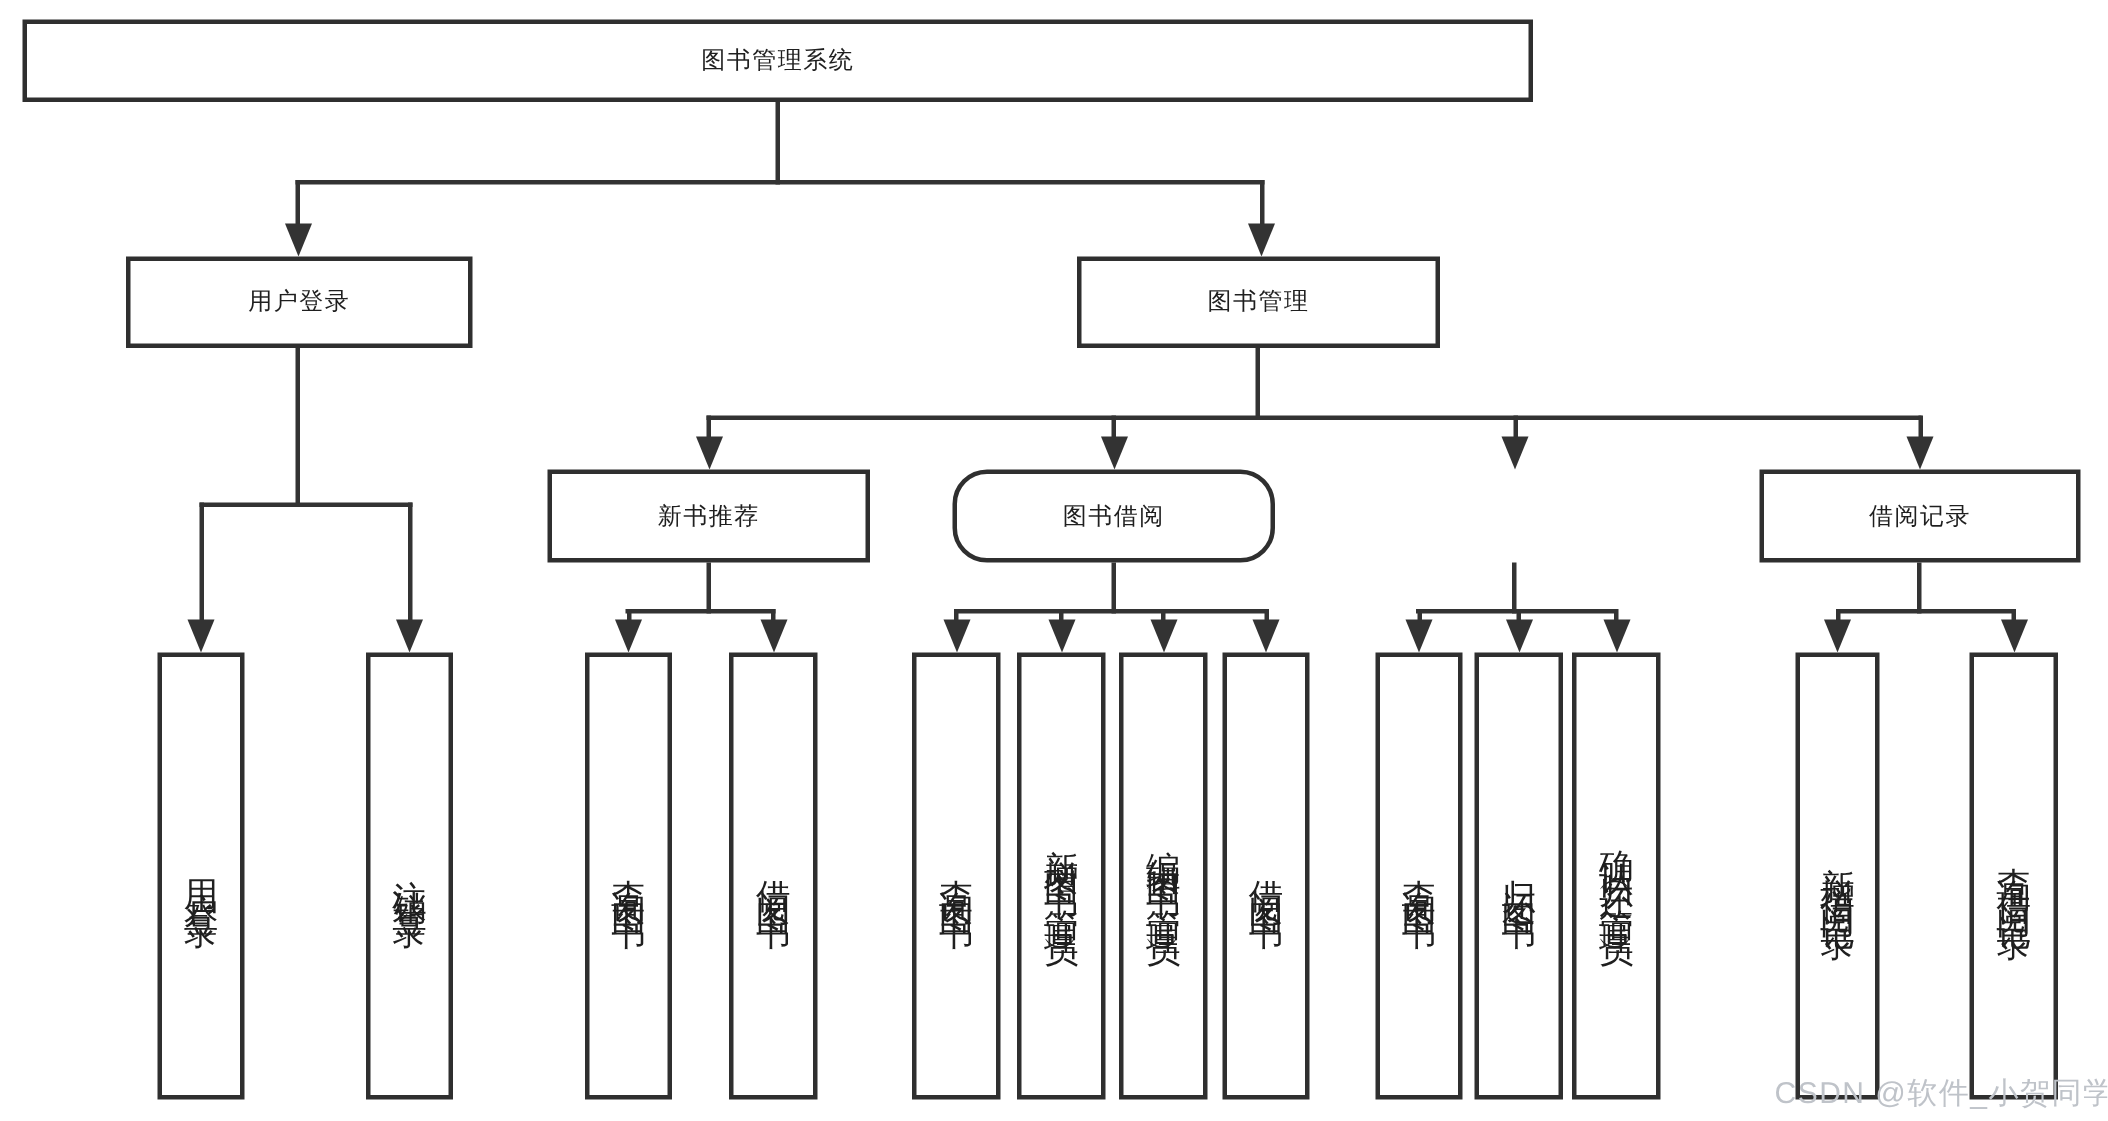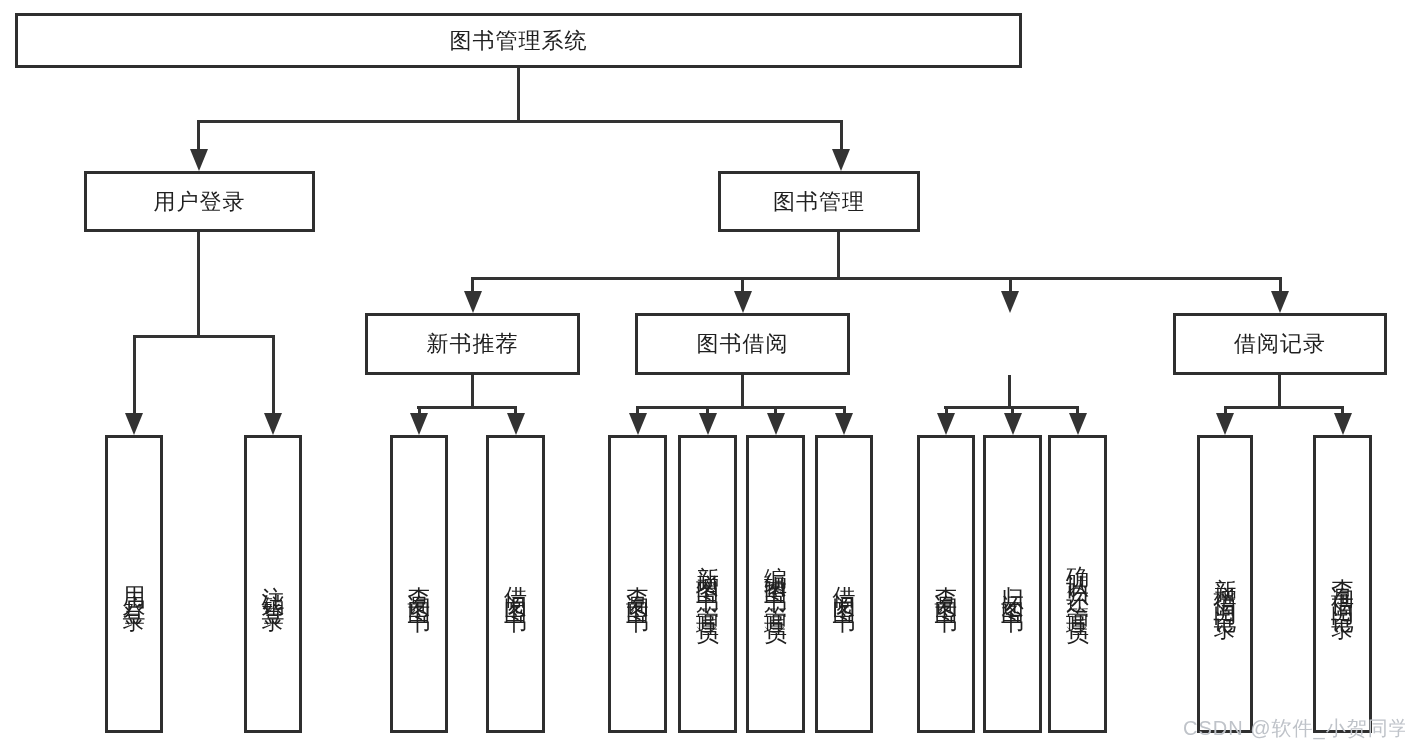--- a/index.html
+++ b/index.html
@@ -12,21 +12,21 @@
   html,body{margin:0;padding:0;background:var(--background);}
   body{font-family:"Liberation Sans",sans-serif;}
   .stage{
     position:relative;width:1405px;height:747px;background:var(--background);
     overflow:hidden;
   }
   .hbox{
     position:absolute;box-sizing:border-box;background:#ffffff;
     border:3px solid var(--border);
     display:flex;align-items:center;justify-content:center;
-    font-size:22px;letter-spacing:1px;color:var(--text);
+    font-size:16px;letter-spacing:1px;color:var(--text);
   }
   .leaf{
     position:absolute;top:435px;height:298px;box-sizing:border-box;
     background:#ffffff;border:3px solid var(--border);
     display:flex;align-items:center;justify-content:center;
   }
   .vtext{
     writing-mode:vertical-rl;text-orientation:mixed;
     font-size:23px;letter-spacing:8px;line-height:1;
     color:var(--text);white-space:nowrap;
@@ -55,21 +55,21 @@
   <div class="line" style="left:517px;top:68px;width:3px;height:55px;"></div>
   <div class="line" style="left:197px;top:120px;width:646px;height:3px;"></div>
   <div class="line" style="left:197px;top:120px;width:3px;height:32px;"></div>
   <div class="arrow" style="left:190px;top:149px;"></div>
   <div class="line" style="left:840px;top:120px;width:3px;height:32px;"></div>
   <div class="arrow" style="left:832px;top:149px;"></div>
 
   <div class="hbox" style="left:84px;top:171px;width:231px;height:61px;">
     <span>用户登录</span>
   </div>
-  <div class="hbox" style="left:718px;top:171px;width:202px;height:61px;justify-content:center;">
+  <div class="hbox" style="left:718px;top:171px;width:242px;height:61px;justify-content:center;">
     <span>图书管理</span>
   </div>
 
   <div class="line" style="left:197px;top:232px;width:3px;height:106px;"></div>
   <div class="line" style="left:133px;top:335px;width:142px;height:3px;"></div>
   <div class="line" style="left:133px;top:335px;width:3px;height:80px;"></div>
   <div class="arrow" style="left:125px;top:413px;"></div>
   <div class="line" style="left:272px;top:335px;width:3px;height:80px;"></div>
   <div class="arrow" style="left:264px;top:413px;"></div>
 
@@ -80,21 +80,21 @@
   <div class="line" style="left:741px;top:277px;width:3px;height:18px;"></div>
   <div class="arrow" style="left:734px;top:291px;"></div>
   <div class="line" style="left:1009px;top:277px;width:3px;height:18px;"></div>
   <div class="arrow" style="left:1001px;top:291px;"></div>
   <div class="line" style="left:1279px;top:277px;width:3px;height:18px;"></div>
   <div class="arrow" style="left:1271px;top:291px;"></div>
 
   <div class="hbox" style="left:365px;top:313px;width:215px;height:62px;">
     <span>新书推荐</span>
   </div>
-  <div class="hbox" style="left:635px;top:313px;width:215px;height:62px;">
+  <div class="hbox" style="left:635px;top:313px;width:215px;height:62px;border-radius:23px;">
     <span>图书借阅</span>
   </div>
   <div class="hbox" style="left:1173px;top:313px;width:214px;height:62px;">
     <span>借阅记录</span>
   </div>
 
   <div class="line" style="left:471px;top:375px;width:3px;height:34px;"></div>
   <div class="line" style="left:417px;top:406px;width:100px;height:3px;"></div>
   <div class="line" style="left:418px;top:406px;width:3px;height:12px;"></div>
   <div class="arrow" style="left:410px;top:413px;"></div>

